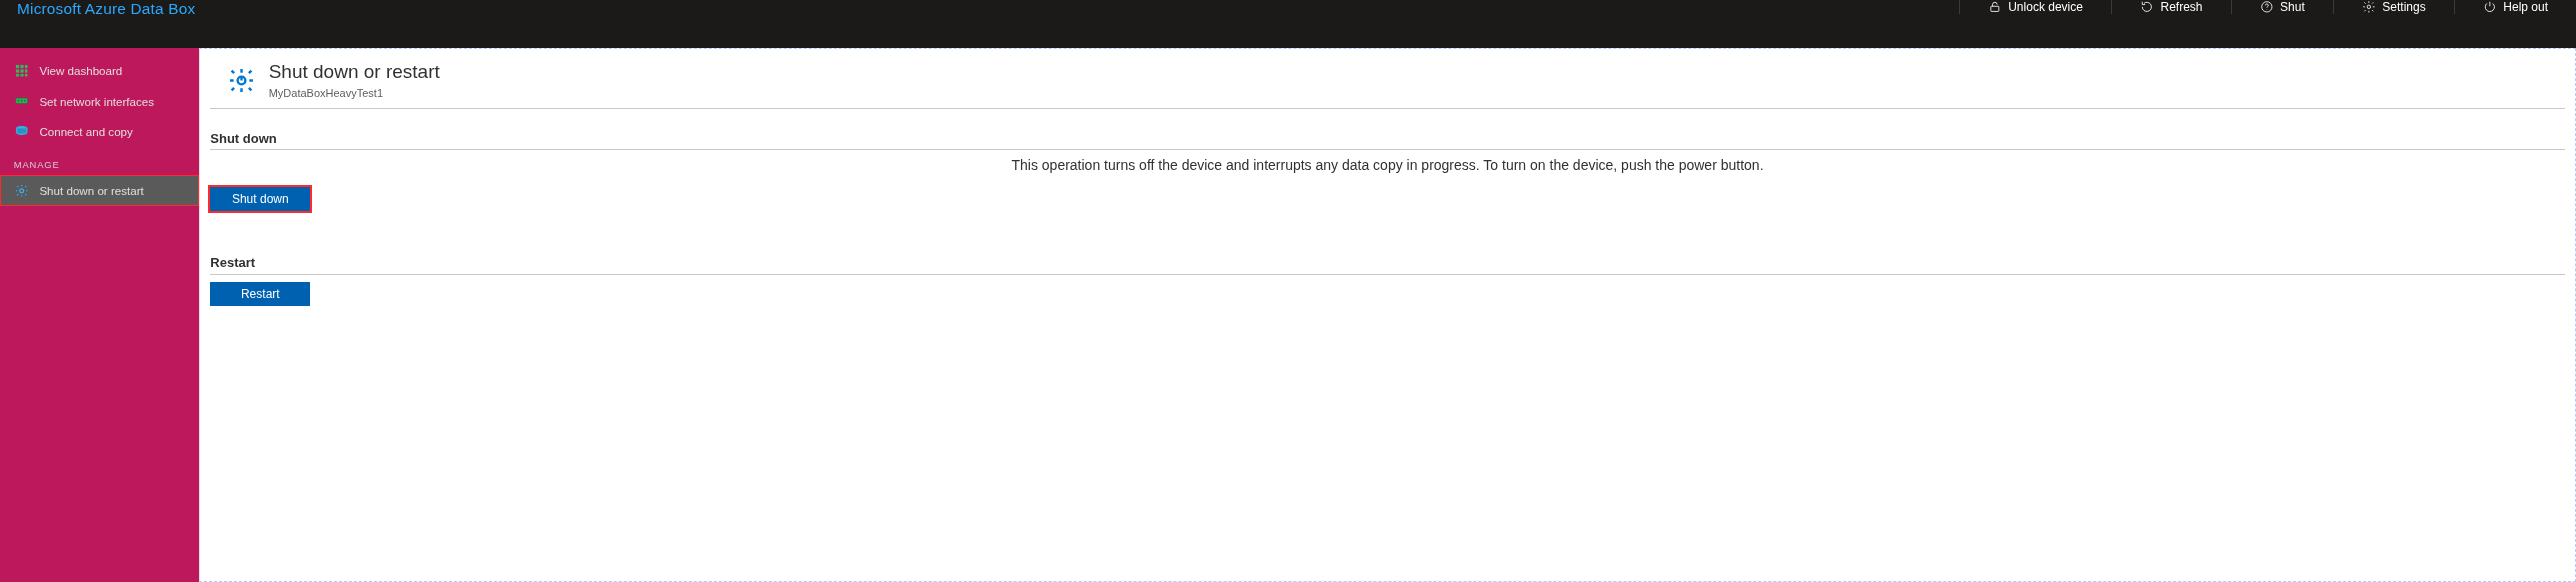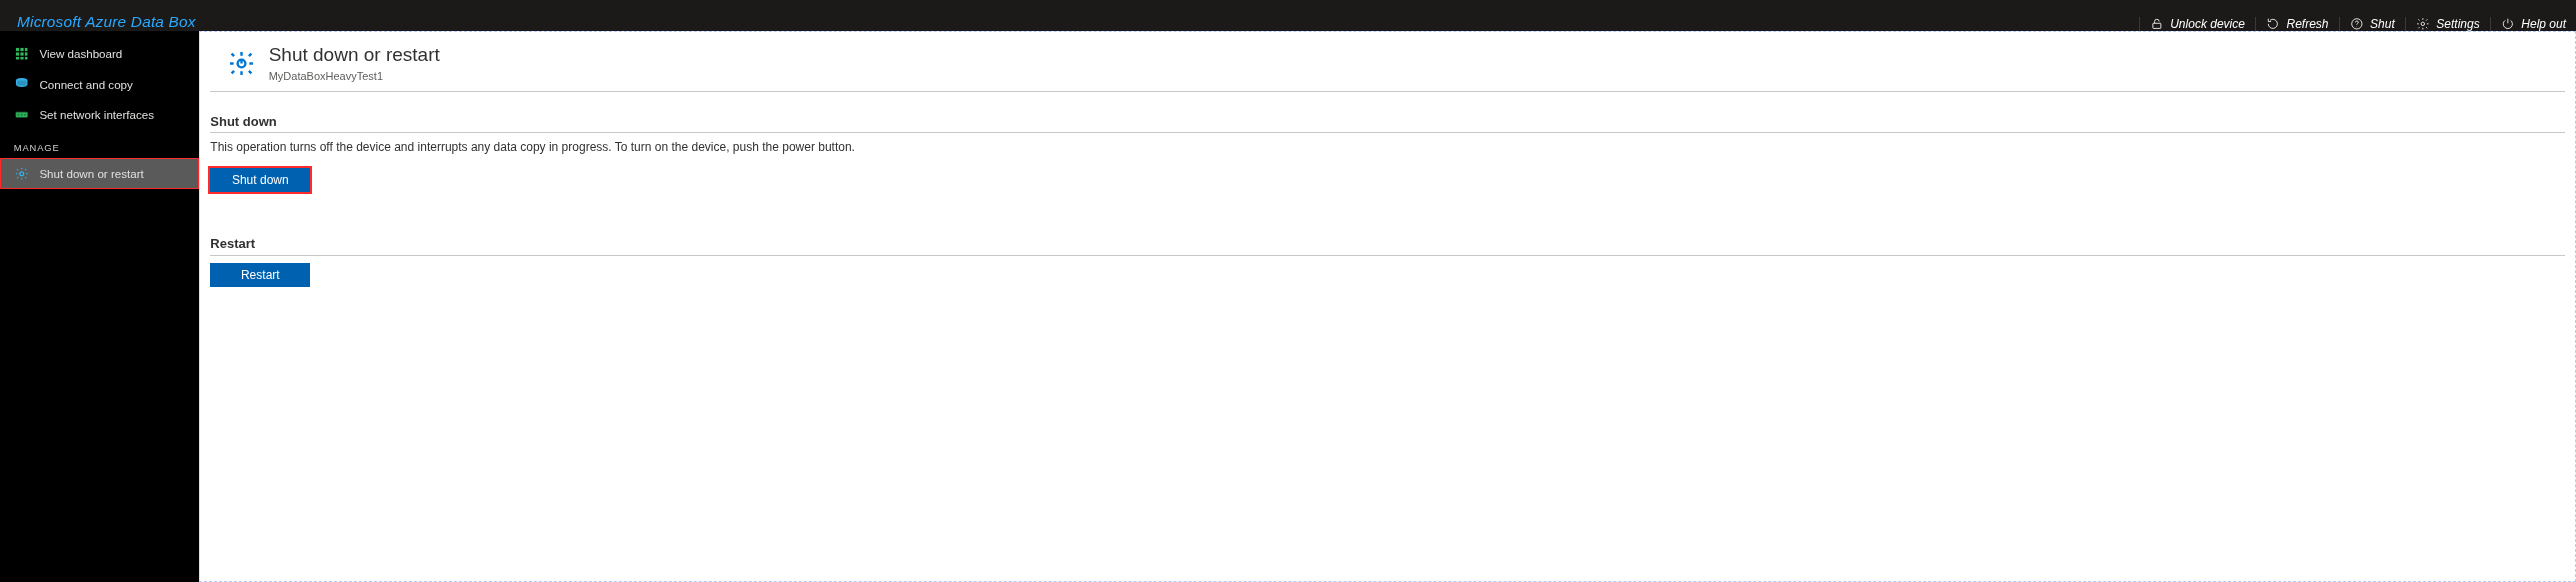--- a/index.html
+++ b/index.html
@@ -1,50 +1,50 @@
 <!DOCTYPE html>
 <html><head>
 <meta charset="utf-8">
 <style>
   * { box-sizing: border-box; margin: 0; padding: 0; }
   html, body { width: 100%; height: 100%; font-family: "Segoe UI", Arial, sans-serif; font-size: 12px; color: #323130; }
   body { display: flex; flex-direction: column; min-width: 1339px; }
 
   
-  .topbar { display: flex; align-items: flex-end; background: #1b1a19; color: #fff; height: 31px; font-style: italic; }
+  .topbar { display: flex; align-items: flex-start; background: #1b1a19; color: #fff; height: 48px; }
   .brand { font-size: 15.4px; color: #29a9ff; padding: 0 17px; display: flex; align-items: center; font-weight: 400; letter-spacing: 0.2px; }
   .topbar-spacer { flex: 1; }
   .top-actions { display: flex; align-items: stretch; }
-  .top-action { display: flex; align-items: center; gap: 6.9px; padding: 0 10px; border-left: 0.9px solid #3a3a3a; cursor: pointer; color: #fff; font-size: 12px; }
+  .top-action { display: flex; align-items: center; gap: 6.9px; padding: 0 28px; border-left: 0.9px solid #3a3a3a; cursor: pointer; color: #fff; font-size: 12px; }
   .top-action .ico { width: 13.7px; height: 13.7px; display: inline-flex; align-items: center; justify-content: center; }
   .top-action svg { width: 13.7px; height: 13.7px; stroke: #fff; fill: none; stroke-width: 1.5; }
 
   
   .body { display: flex; flex: 1; min-height: 0; }
 
   
-  .sidebar { width: 199px; background: #000000; color: #e1dfdd; display: flex; flex-direction: column; padding-top: 6.9px; }
+  .sidebar { width: 199px; background: #be185d; color: #e1dfdd; display: flex; flex-direction: column; padding-top: 6.9px; }
   .side-item { display: flex; align-items: center; gap: 10.3px; padding: 7.7px 13.7px; color: #e1dfdd; font-size: 11.6px; cursor: pointer; }
   .side-item.selected { background: #5a5a5a; outline: 1.7px solid #ff2a2a; outline-offset: -1.7px; }
   .side-item .ico { width: 15.4px; height: 15.4px; display: inline-flex; align-items: center; justify-content: center; flex-shrink: 0; }
   .side-item svg { width: 15.4px; height: 15.4px; }
   .side-section { padding: 12px 13.7px 5.1px; font-size: 9.4px; letter-spacing: 0.9px; color: #d2d0ce; font-weight: 400; }
 
   
   .main { flex: 1; background: #fff; padding: 0; position: relative; border: 0.9px dashed #b5c8ff; border-left: 0.9px solid #e1e1e1; overflow: auto; }
   .page-header { display: flex; align-items: center; gap: 12px; padding: 12px 15.4px 8.6px 15.4px; border-bottom: 0.9px solid #c8c8c8; margin: 0 10.3px; }
   .page-header-icon { width: 31px; height: 31px; display: inline-flex; align-items: center; justify-content: center; }
   .page-header-icon svg { width: 29px; height: 29px; }
   .page-titles { display: flex; flex-direction: column; }
   .page-title { font-size: 19px; font-weight: 400; color: #323130; }
   .page-subtitle { font-size: 11px; color: #605e5c; margin-top: 4px; }
 
   .section { padding: 8.6px 10.3px 22px 10.3px; }
   .section-header { font-size: 13px; font-weight: 700; padding: 13.7px 0 3.4px; border-bottom: 0.9px solid #c8c8c8; margin-bottom: 6.9px; }
-  .section-desc { font-size: 12px; color: #323130; margin-bottom: 13.7px; }
+  .section-desc { font-size: 14px; color: #323130; margin-bottom: 13.7px; text-align: center; }
   .azure-btn { background: #0061b0; color: #fff; border: none; padding: 5.1px 20.6px; font-size: 12px; cursor: pointer; min-width: 100px; }
   .azure-btn.highlight { outline: 2.6px solid #ff2a2a; outline-offset: 0; }
 
 </style>
 </head>
 <body>
 
 <div class="topbar">
   <div class="brand">Microsoft Azure Data Box</div>
   <div class="topbar-spacer"></div>
@@ -112,37 +112,37 @@
             <rect x="17" y="10" width="4" height="5"></rect>
             <rect x="3" y="17" width="5" height="4"></rect>
             <rect x="10" y="17" width="5" height="4"></rect>
             <rect x="17" y="17" width="4" height="4"></rect>
           </svg>
       </span>
       <span>View dashboard</span>
     </div>
     <div class="side-item">
       <span class="ico">
-        <svg viewBox="0 0 24 24" fill="none" stroke="#35b0e6" stroke-width="2">
-            <ellipse cx="12" cy="7" rx="8" ry="3" fill="#35b0e6"></ellipse>
-            <path d="M4 7v6c0 1.7 3.6 3 8 3s8-1.3 8-3V7" fill="#2b91be"></path>
-          </svg>
-      </span>
-      <span>Connect and copy</span>
-    </div>
-    <div class="side-item">
-      <span class="ico">
         <svg viewBox="0 0 24 24" fill="#32b85c" stroke="#1b7a3d" stroke-width="1">
             <rect x="3" y="8" width="18" height="8" rx="1"></rect>
             <circle cx="7" cy="12" r="1.2" fill="#1b7a3d"></circle>
             <circle cx="12" cy="12" r="1.2" fill="#1b7a3d"></circle>
             <circle cx="17" cy="12" r="1.2" fill="#1b7a3d"></circle>
           </svg>
       </span>
       <span>Set network interfaces</span>
+    </div>
+    <div class="side-item">
+      <span class="ico">
+        <svg viewBox="0 0 24 24" fill="none" stroke="#35b0e6" stroke-width="2">
+            <ellipse cx="12" cy="7" rx="8" ry="3" fill="#35b0e6"></ellipse>
+            <path d="M4 7v6c0 1.7 3.6 3 8 3s8-1.3 8-3V7" fill="#2b91be"></path>
+          </svg>
+      </span>
+      <span>Connect and copy</span>
     </div>
 
     <div class="side-section">MANAGE</div>
 
     <div class="side-item selected">
       <span class="ico">
         <svg viewBox="0 0 24 24" fill="none" stroke="#35b0e6" stroke-width="2">
             <circle cx="12" cy="12" r="3"></circle>
             <path d="M12 3v2M12 19v2M5 5l1.5 1.5M17.5 17.5L19 19M3 12h2M19 12h2M5 19l1.5-1.5M17.5 6.5L19 5"></path>
           </svg>

